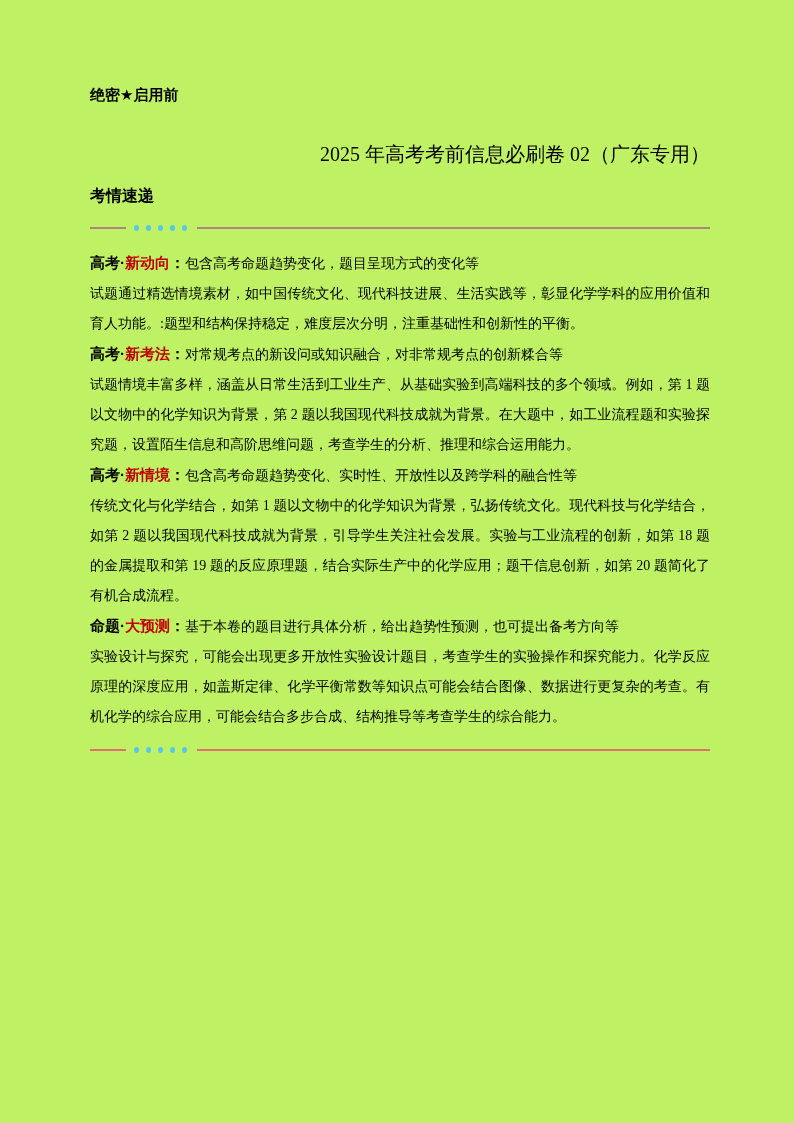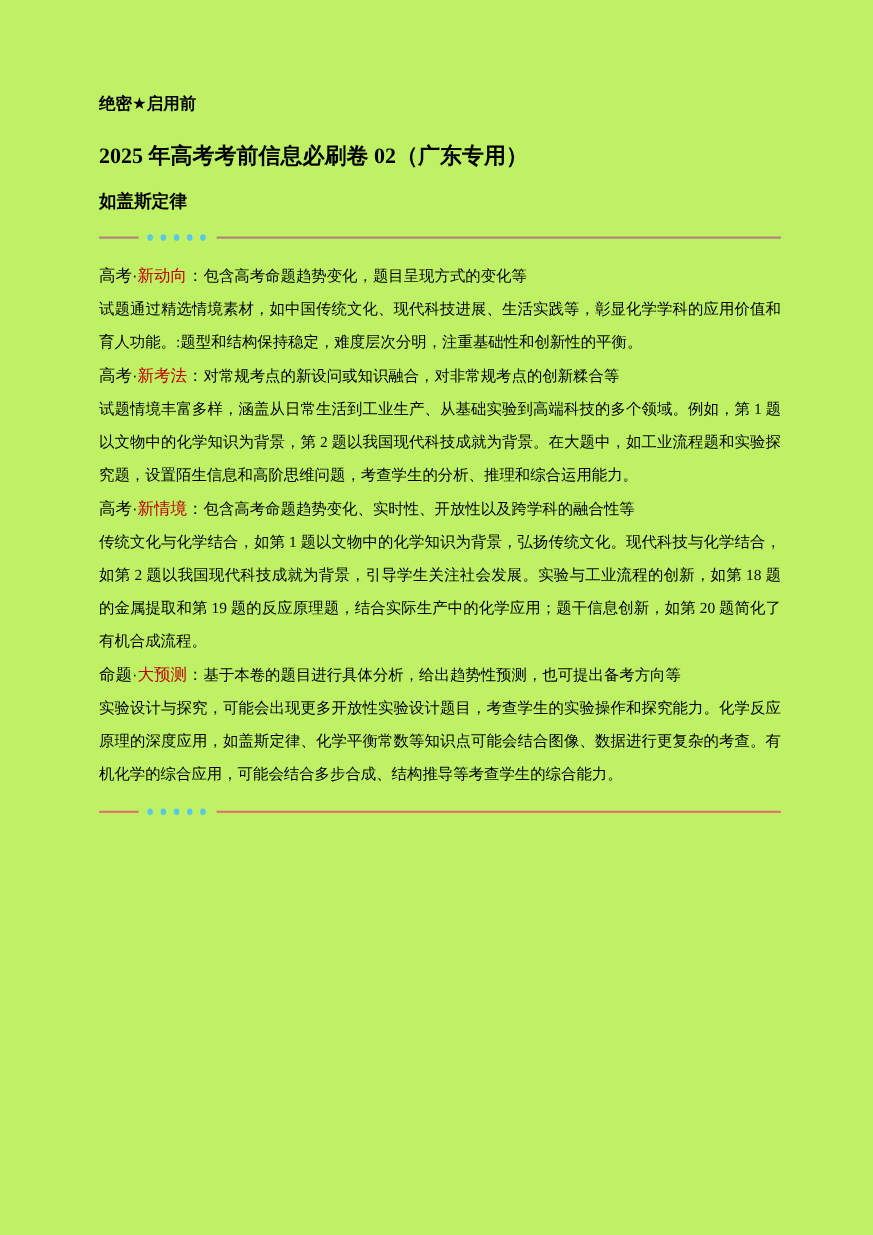--- a/index.html
+++ b/index.html
@@ -23,24 +23,24 @@
     padding: 86px 84px 0 90px;
     background: #bef264;
   }
   .security {
     font-family: "Liberation Sans", "DejaVu Sans", sans-serif;
     font-weight: bold;
     font-size: 15px;
     line-height: 18px;
   }
   .title {
-    margin-top: 26px;
-    text-align: left;
+    margin-top: 38px;
+    text-align: right;
     font-size: 20px;
-    font-weight: bold;
+    font-weight: normal;
     line-height: 24px;
   }
   .subject {
     margin-top: 22px;
     text-align: center;
     font-size: 20px;
     font-weight: normal;
     line-height: 24px;
   }
   .col-head {
@@ -77,42 +77,42 @@
     margin-right: 7px;
   }
   .divider .dot:last-child { margin-right: 0; }
   .sections { margin-top: 16px; }
   .sec-head {
     font-size: 14px;
     line-height: 30px;
   }
   .sec-head .lbl {
     font-family: "Liberation Sans", "DejaVu Sans", sans-serif;
-    font-weight: normal;
+    font-weight: bold;
     font-size: 15px;
   }
   .sec-head .lbl.red { color: var(--red); }
   .sec-body {
     font-size: 14px;
     line-height: 30px;
     text-align: justify;
   }
   .divider.bottom { margin-top: 14px; }
 </style>
 </head>
 <body>
 
 <div class="page">
 
   <div class="security">绝密★启用前</div>
 
   <div class="title">2025 年高考考前信息必刷卷 02（广东专用）</div>
 
 
-  <div class="col-head">如盖斯定律</div>
+  <div class="col-head">考情速递</div>
 
   <div class="divider top">
     <span class="seg short"></span>
     <span class="dots">
         <i class="dot"></i>
         <i class="dot"></i>
         <i class="dot"></i>
         <i class="dot"></i>
         <i class="dot"></i>
       </span>

